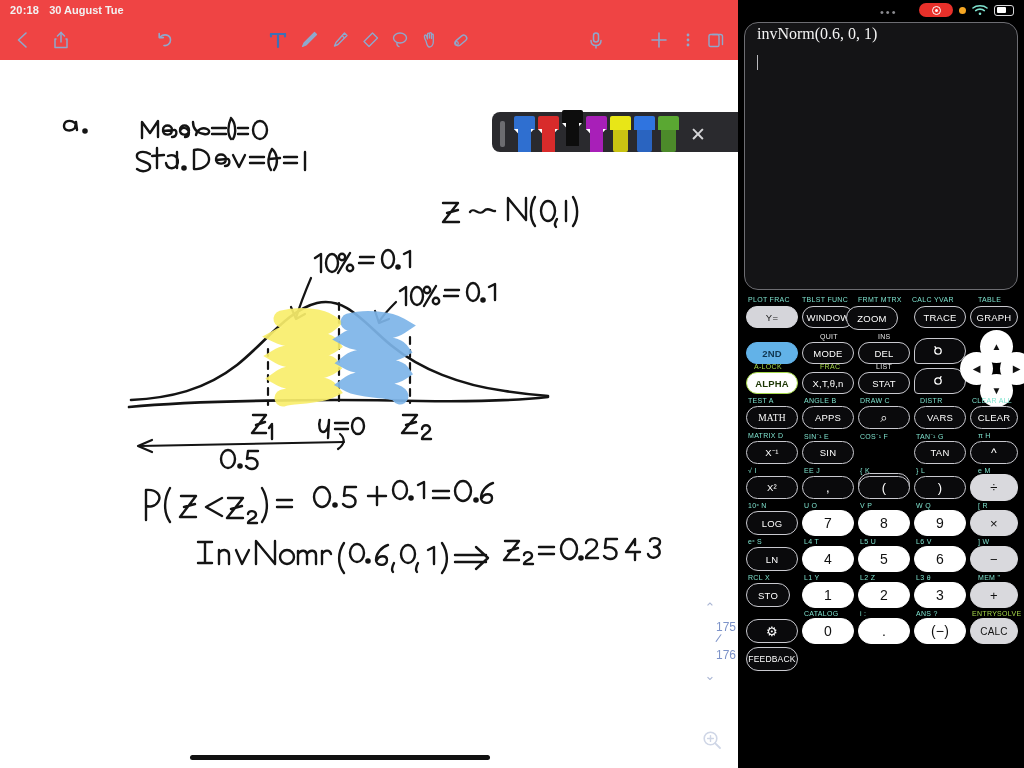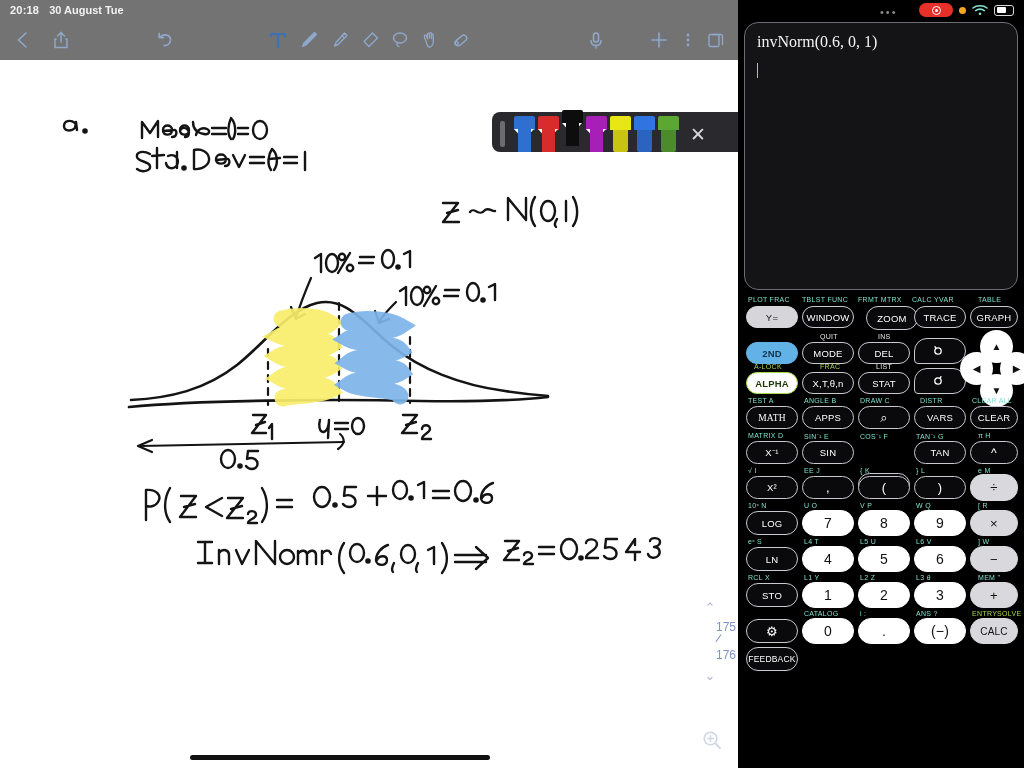--- a/index.html
+++ b/index.html
@@ -5,21 +5,21 @@
   * { box-sizing: border-box; margin: 0; padding: 0; }
   html, body {
     width: 1024px; height: 768px;
     background: #000;
     font-family: "Liberation Sans", sans-serif;
     overflow: hidden;
   }
   .screen { position: relative; width: 1024px; height: 768px; background: #1c1c20; }
 
   
-  .note-app { position: absolute; left: 0; top: 0; width: 738px; height: 768px; background: #737373; }
+  .note-app { position: absolute; left: 0; top: 0; width: 738px; height: 768px; background: #ef4444; }
 
   .statusbar {
     position: absolute; left: 0; top: 0; width: 738px; height: 20px;
     display: flex; align-items: center; padding-left: 10px; gap: 10px;
   }
   .statusbar .st-time { color: #f2f2f2; font-size: 11px; font-weight: bold; letter-spacing: .2px;}
   .statusbar .st-date { color: #f2f2f2; font-size: 11px; font-weight: bold; }
 
   .toolbar { position: absolute; left: 0; top: 20px; width: 738px; height: 40px; }
   .tb-icon {
@@ -82,21 +82,21 @@
   .recpill { width: 34px; height: 14px; border-radius: 8px; background: #e8302a; display: flex; align-items: center; justify-content: center;}
   .recpill .ring { width: 9px; height: 9px; border-radius: 50%; border: 1.6px solid #fff; display:flex; align-items:center; justify-content:center;}
   .recpill .ring i { width: 3px; height: 3px; border-radius: 50%; background: #fff; display:block;}
   .odot { width: 7px; height: 7px; border-radius: 50%; background: #f5a623; }
   .batt { width: 20px; height: 11px; border: 1.3px solid #d8d8da; border-radius: 3px; position: relative; }
   .batt i { position: absolute; left: 1.5px; top: 1.5px; bottom: 1.5px; width: 9px; background: #fff; border-radius: 1px; display: block;}
 
   .calc-screen {
     position: absolute; left: 6px; top: 22px; width: 274px; height: 268px;
     background: #141416; border: 1.5px solid #6d6d72; border-radius: 14px;
-    padding: 10px 12px; color: #f4f4f4;
+    padding: 2px 12px; color: #f4f4f4;
     font-family: "Liberation Serif", serif;
   }
   .calc-expr { font-size: 16px; }
   .calc-result { font-size: 16px; text-align: right; margin-top: 8px; }
   .calc-caret { width: 1px; height: 15px; background: #b9b9bd; margin-top: 12px; }
 
   .keypad { position: absolute; left: 0; top: 296px; width: 286px; height: 336px; }
 
   .key {
     position: absolute;
@@ -463,21 +463,21 @@
     <div class="keypad">
 
       <div class="klabel" style="left:10px;  top:0px;">PLOT  FRAC</div>
       <div class="klabel" style="left:64px;  top:0px;">TBLST  FUNC</div>
       <div class="klabel" style="left:120px; top:0px;">FRMT  MTRX</div>
       <div class="klabel" style="left:174px; top:0px;">CALC  YVAR</div>
       <div class="klabel" style="left:240px; top:0px;">TABLE</div>
 
       <div class="key soft" style="left:8px;  top:10px; width:52px; height:22px;">Y=</div>
       <div class="key" style="left:64px; top:10px; width:52px; height:22px;">WINDOW</div>
-      <div class="key" style="left:128px;top:10px; width:52px; height:24px;">ZOOM</div>
+      <div class="key" style="left:108px;top:10px; width:52px; height:24px;">ZOOM</div>
       <div class="key" style="left:176px;top:10px; width:52px; height:22px;">TRACE</div>
       <div class="key" style="left:232px;top:10px; width:48px; height:22px;">GRAPH</div>
 
       <div class="klabel w" style="left:82px; top:37px;">QUIT</div>
       <div class="klabel w" style="left:140px;top:37px;">INS</div>
 
       <div class="key blue" style="left:8px;  top:46px; width:52px; height:22px;">2ND</div>
       <div class="key" style="left:64px; top:46px; width:52px; height:22px;">MODE</div>
       <div class="key" style="left:120px;top:46px; width:52px; height:22px;">DEL</div>
 
@@ -568,21 +568,21 @@
       <div class="key white" style="left:120px;top:250px; width:52px; height:26px;">5</div>
       <div class="key white" style="left:176px;top:250px; width:52px; height:26px;">6</div>
       <div class="key grey" style="left:232px;top:250px; width:48px; height:26px;">−</div>
 
       <div class="klabel" style="left:10px; top:278px;">RCL    X</div>
       <div class="klabel" style="left:66px; top:278px;">L1    Y</div>
       <div class="klabel" style="left:122px;top:278px;">L2    Z</div>
       <div class="klabel" style="left:178px;top:278px;">L3    θ</div>
       <div class="klabel" style="left:240px;top:278px;">MEM   "</div>
 
-      <div class="key" style="left:8px;  top:287px; width:52px; height:24px;">STO</div>
+      <div class="key" style="left:8px;  top:287px; width:44px; height:24px;">STO</div>
       <div class="key white" style="left:64px; top:286px; width:52px; height:26px;">1</div>
       <div class="key white" style="left:120px;top:286px; width:52px; height:26px;">2</div>
       <div class="key white" style="left:176px;top:286px; width:52px; height:26px;">3</div>
       <div class="key grey" style="left:232px;top:286px; width:48px; height:26px;">+</div>
 
       <div class="klabel" style="left:66px; top:314px;">CATALOG</div>
       <div class="klabel" style="left:122px;top:314px;">i      :</div>
       <div class="klabel" style="left:178px;top:314px;">ANS    ?</div>
       <div class="klabel g" style="left:234px;top:314px;">ENTRYSOLVE</div>
 

